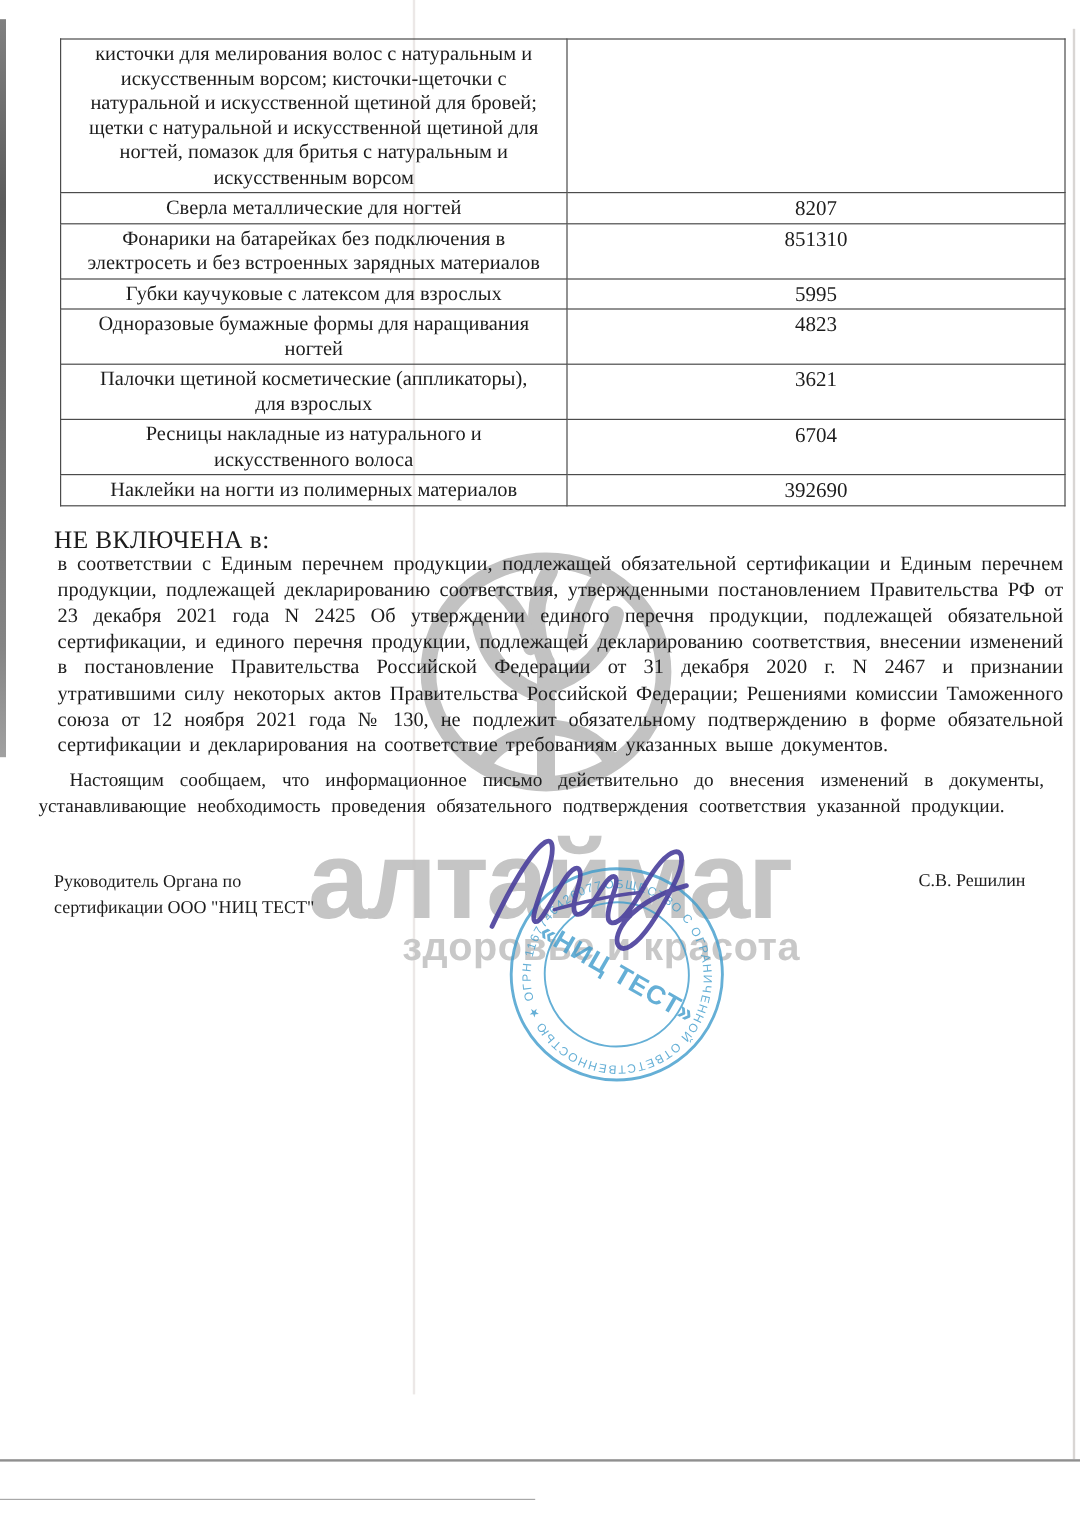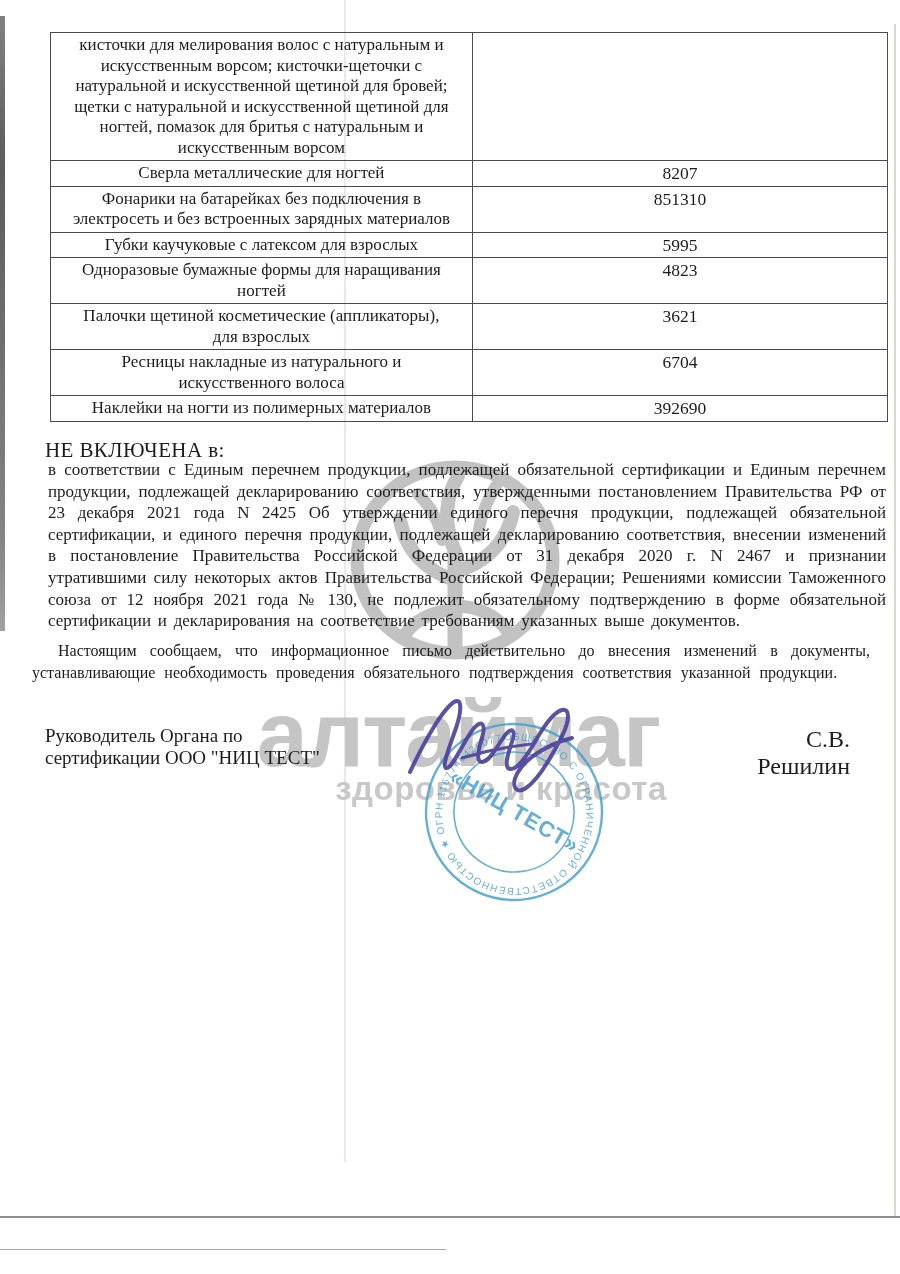--- a/index.html
+++ b/index.html
@@ -22,22 +22,22 @@
   .doc-table td.name{width:50.4%;vertical-align:middle;}
   .doc-table td.code{vertical-align:top;font-size:17.5px;}
 
   
   .heading{position:absolute;left:45px;top:438px;font-size:21px;letter-spacing:.4px;}
   .para1{position:absolute;left:32px;top:459px;width:838px;font-size:17px;line-height:21.6px;
     text-align:justify;word-spacing:2.5px;margin-left:16px;}
   .para2{position:absolute;left:32px;top:640px;width:838px;font-size:16px;line-height:21.6px;
     text-align:justify;word-spacing:5px;text-indent:26px;}
 
-  .sig-role{position:absolute;left:45px;top:725px;font-size:19px;line-height:21.5px;}
-  .sig-name{position:absolute;left:730px;top:726px;width:120px;font-size:24px;text-align:right;}
+  .sig-role{position:absolute;left:45px;top:725px;font-size:15px;line-height:21.5px;}
+  .sig-name{position:absolute;left:750px;top:726px;width:120px;font-size:15px;text-align:center;}
 
   
   .wm{color:#c2c2c2;z-index:0;pointer-events:none;}
   .wm-emblem{position:absolute;left:348px;top:460px;width:214px;height:200px;opacity:.92;}
   .wm-brand{position:absolute;left:208px;top:682px;width:500px;text-align:center;
     font-family:"Liberation Sans", sans-serif;font-weight:700;font-size:92px;letter-spacing:-2px;
     opacity:.95;}
   .wm-tagline{position:absolute;left:305px;top:770px;width:392px;text-align:center;
     font-family:"Liberation Sans", sans-serif;font-weight:700;font-size:33px;letter-spacing:.5px;
     color:#c6c6c6;opacity:.95;}

